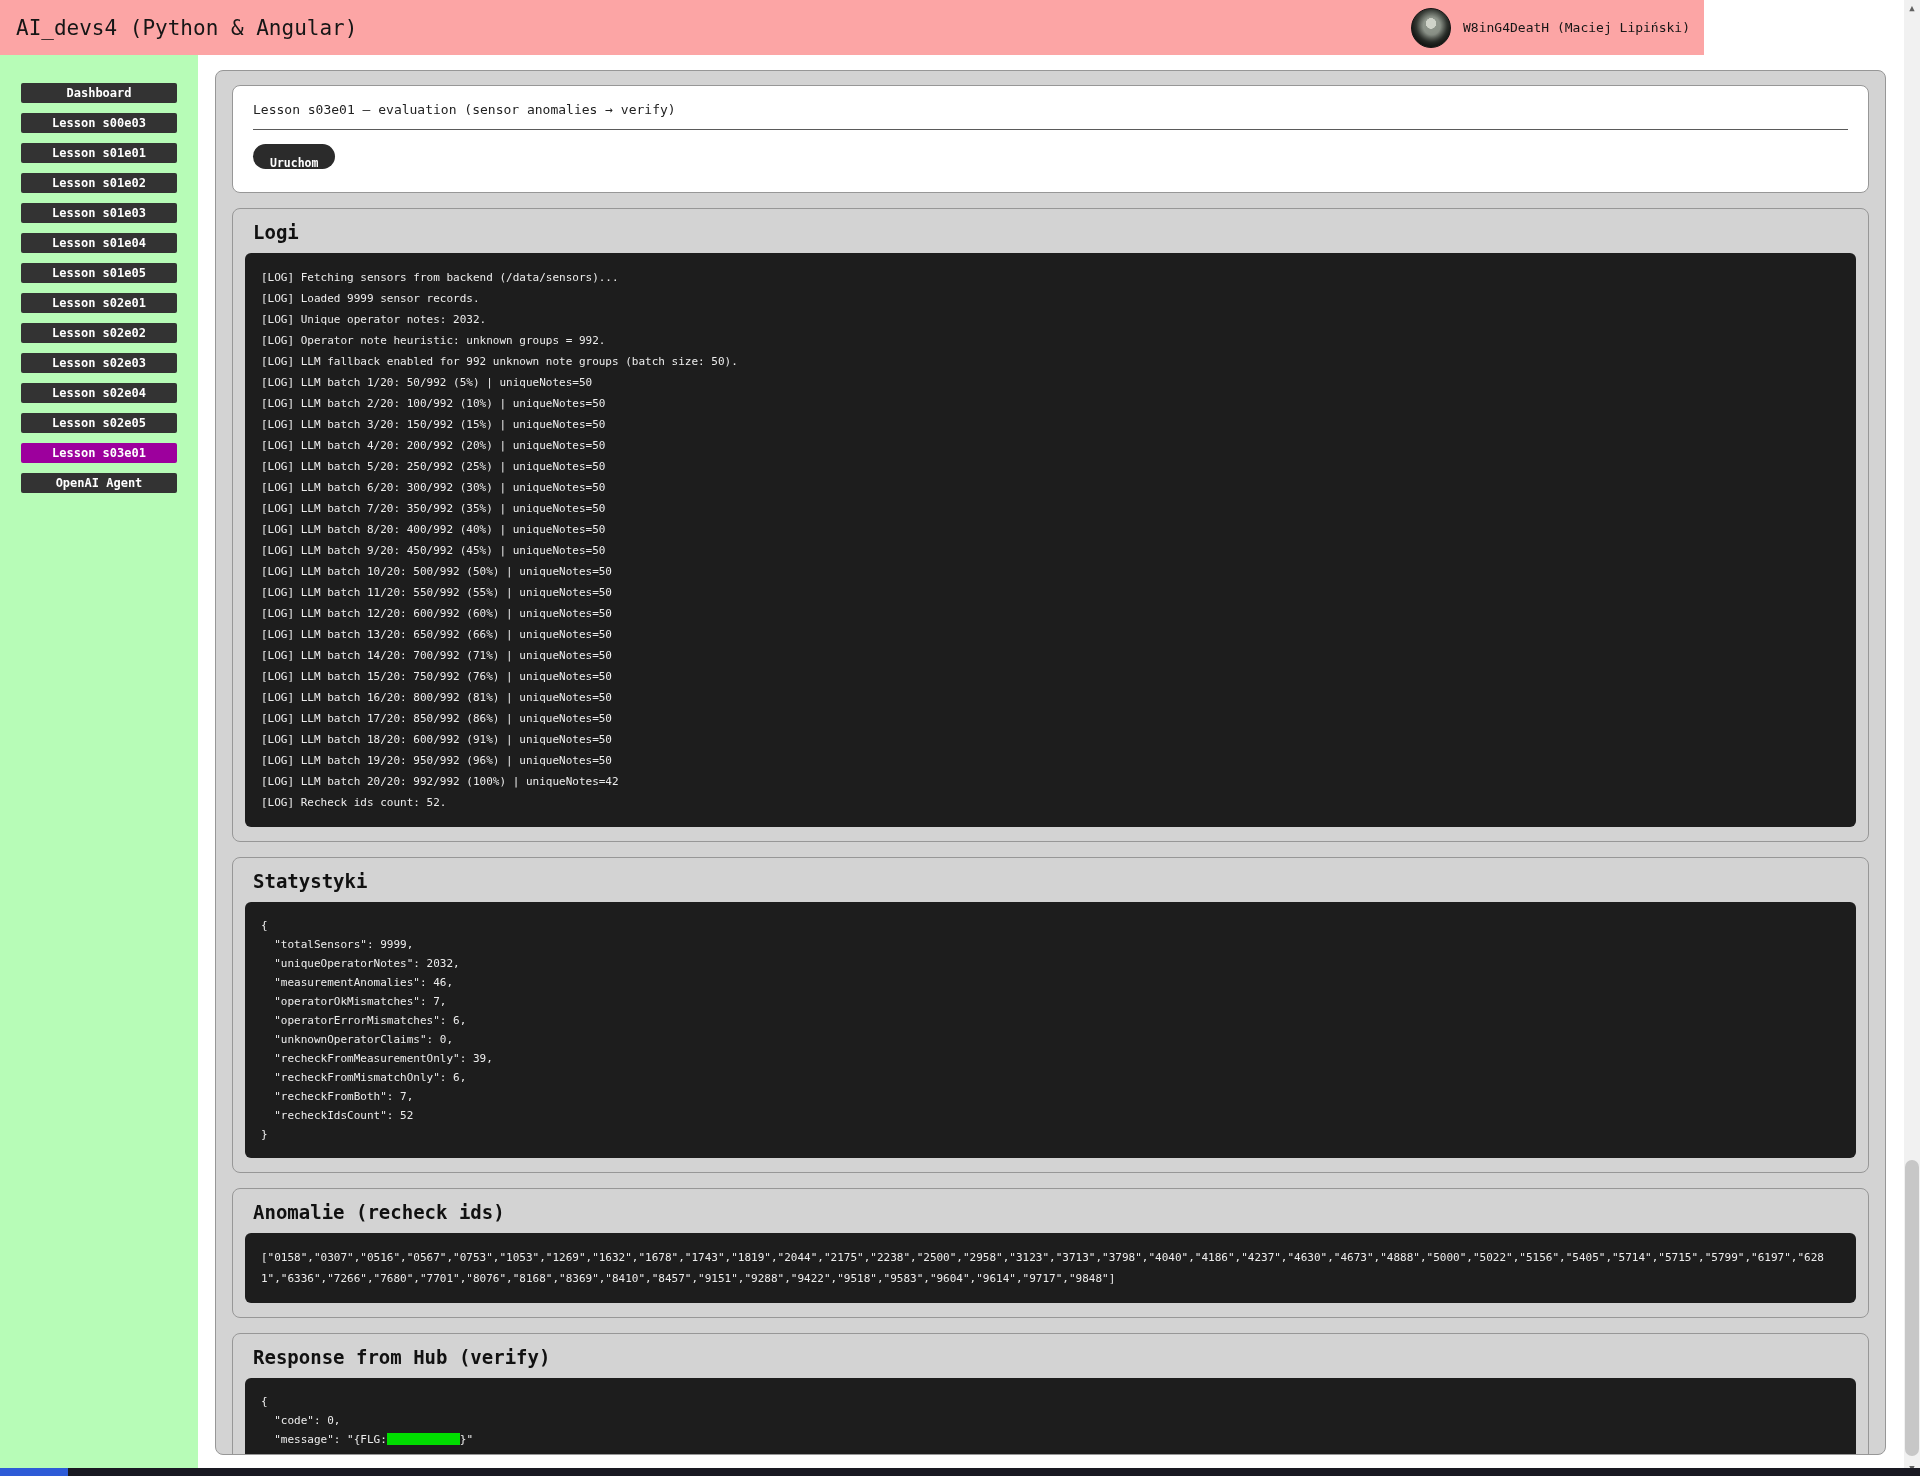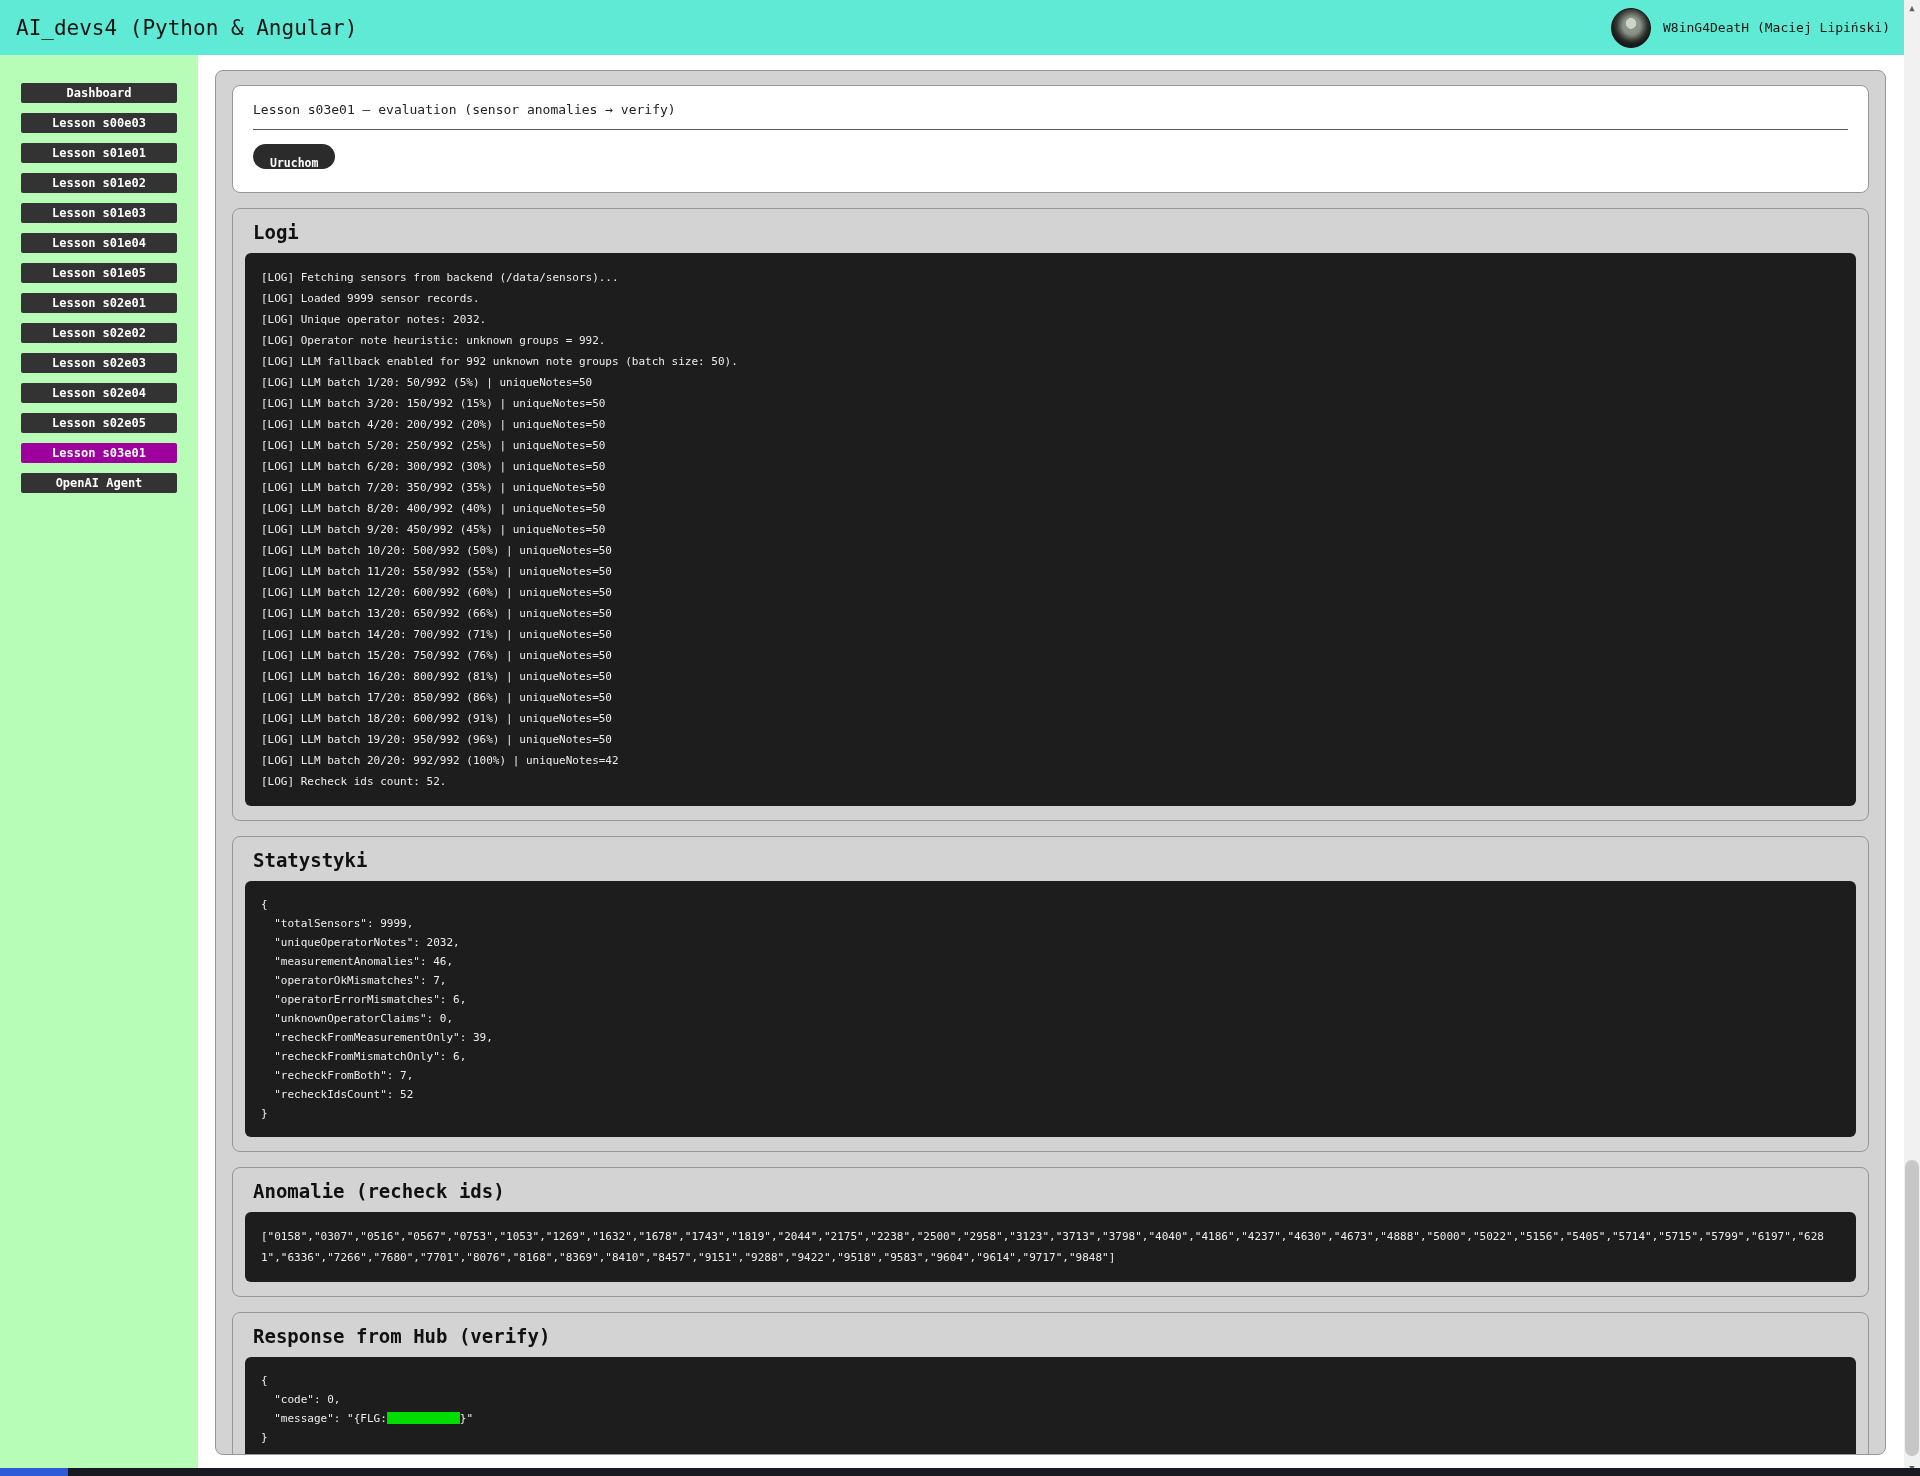--- a/index.html
+++ b/index.html
@@ -4,22 +4,22 @@
 <style>
   html,body{margin:0;padding:0;}
   body{
     width:1920px;height:1476px;position:relative;overflow:hidden;
     background:#ffffff;
     font-family:"DejaVu Sans Mono","Liberation Mono",monospace;
     color:#1a1a1a;
   }
   
   .topbar{
-    position:absolute;left:0;top:0;width:1904px;height:55px;
-    background:#5eead4;
+    position:absolute;left:0;top:0;width:1704px;height:55px;
+    background:#fca5a5;
     display:flex;align-items:center;justify-content:space-between;
     box-sizing:border-box;padding:0 14px 0 16px;
   }
   .app-title{font-size:21px;font-weight:400;color:#161616;letter-spacing:0px;margin:0;}
   .userbox{display:flex;align-items:center;gap:12px;}
   .avatar{
     width:38px;height:38px;border-radius:50%;
     background:
       radial-gradient(circle at 50% 38%, #cfd3c9 0 17%, rgba(0,0,0,0) 18%),
       radial-gradient(ellipse at 52% 45%, #8e958b 0 30%, #3c413b 55%, #1d201c 78%);
@@ -124,20 +124,21 @@
 
   <section class="card">
     <div class="card-title">Logi</div>
     <div class="terminal">
         <div class="tline">[LOG] Fetching sensors from backend (/data/sensors)...</div>
         <div class="tline">[LOG] Loaded 9999 sensor records.</div>
         <div class="tline">[LOG] Unique operator notes: 2032.</div>
         <div class="tline">[LOG] Operator note heuristic: unknown groups = 992.</div>
         <div class="tline">[LOG] LLM fallback enabled for 992 unknown note groups (batch size: 50).</div>
         <div class="tline">[LOG] LLM batch 1/20: 50/992 (5%) | uniqueNotes=50</div>
+        <div class="tline">[LOG] LLM batch 2/20: 100/992 (10%) | uniqueNotes=50</div>
         <div class="tline">[LOG] LLM batch 3/20: 150/992 (15%) | uniqueNotes=50</div>
         <div class="tline">[LOG] LLM batch 4/20: 200/992 (20%) | uniqueNotes=50</div>
         <div class="tline">[LOG] LLM batch 5/20: 250/992 (25%) | uniqueNotes=50</div>
         <div class="tline">[LOG] LLM batch 6/20: 300/992 (30%) | uniqueNotes=50</div>
         <div class="tline">[LOG] LLM batch 7/20: 350/992 (35%) | uniqueNotes=50</div>
         <div class="tline">[LOG] LLM batch 8/20: 400/992 (40%) | uniqueNotes=50</div>
         <div class="tline">[LOG] LLM batch 9/20: 450/992 (45%) | uniqueNotes=50</div>
         <div class="tline">[LOG] LLM batch 10/20: 500/992 (50%) | uniqueNotes=50</div>
         <div class="tline">[LOG] LLM batch 11/20: 550/992 (55%) | uniqueNotes=50</div>
         <div class="tline">[LOG] LLM batch 12/20: 600/992 (60%) | uniqueNotes=50</div>

